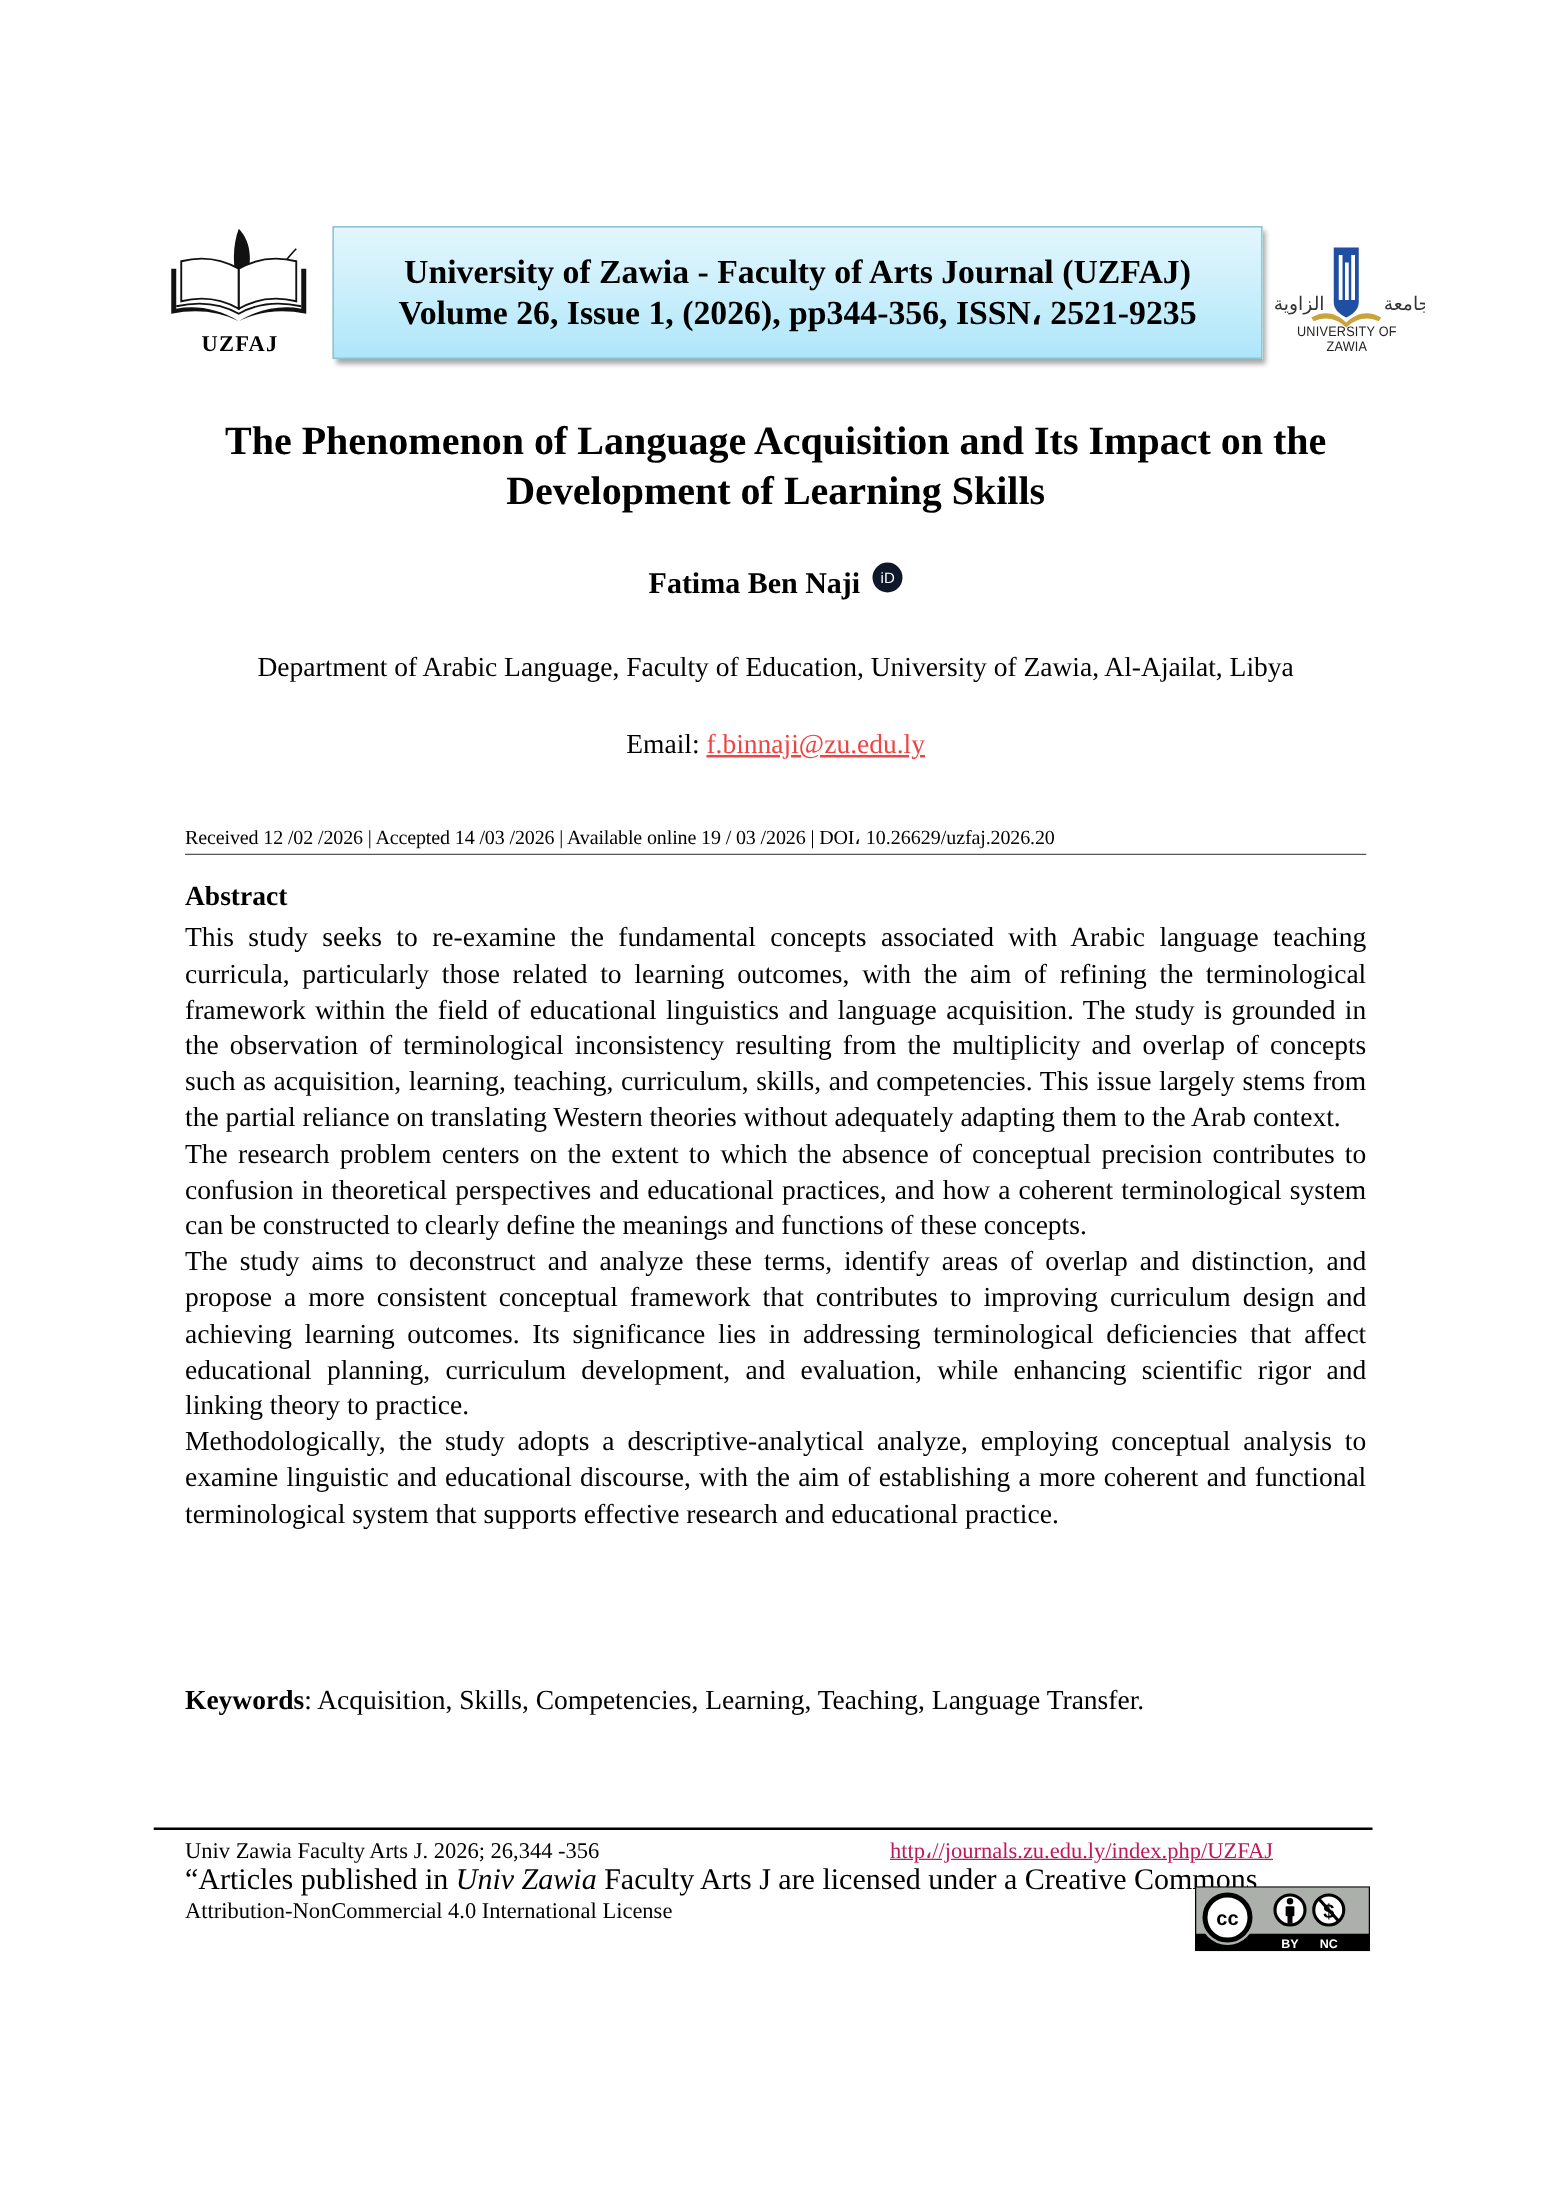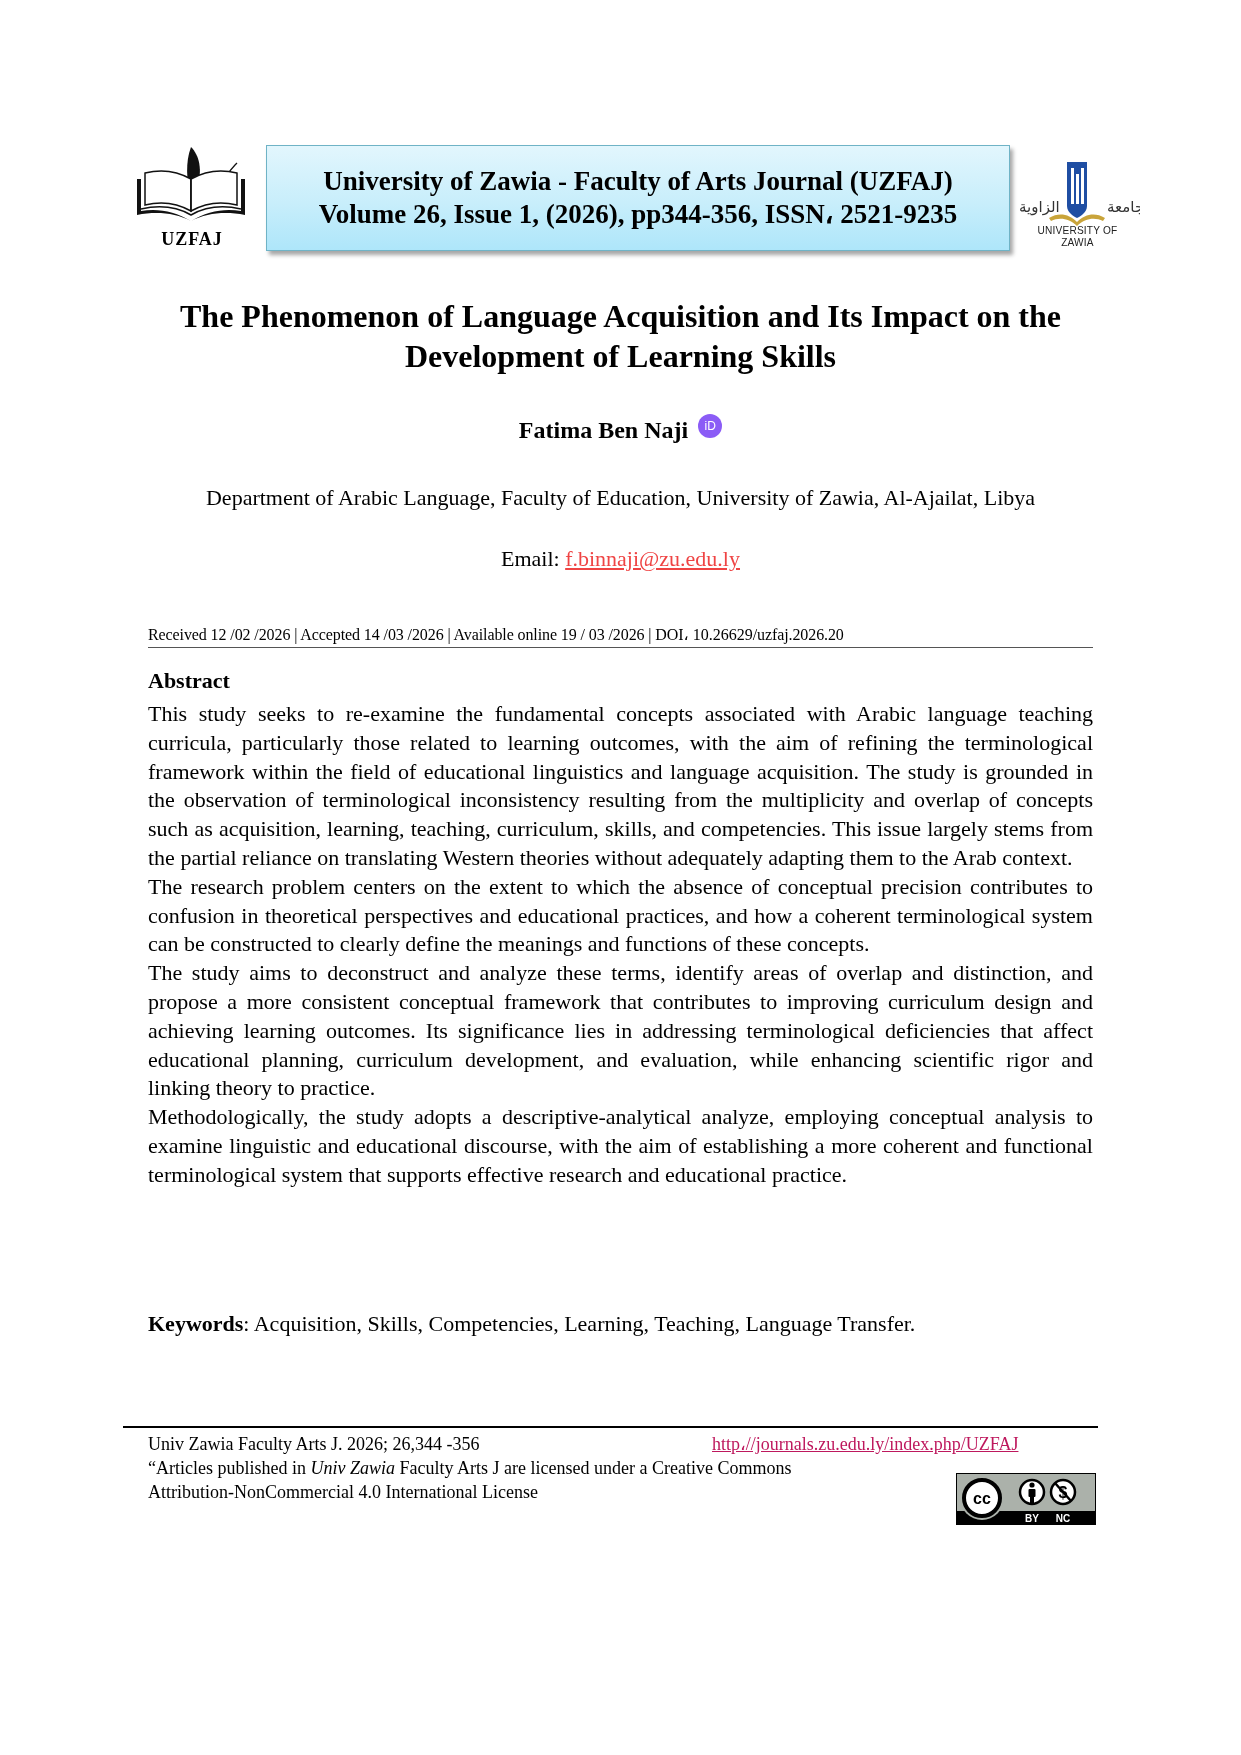--- a/index.html
+++ b/index.html
@@ -1,59 +1,59 @@
 <!DOCTYPE html>
 <html><head>
 <meta charset="utf-8">
 <style>
   html, body { margin: 0; padding: 0; background: #ffffff; }
   body { width: 1241px; height: 1755px; position: relative; overflow: hidden;
          font-family: "Liberation Serif", "DejaVu Serif", serif; color: #000; }
-  .abs { position: absolute; }
+  .abs { position: absolute; margin-top: 36px; }
 
   
   #logo-left { left: 133px; top: 145px; width: 118px; height: 105px; }
   #logo-left .logo-text { position: absolute; left: 0; right: 0; bottom: 0; text-align: center;
      font-weight: bold; font-size: 18px; letter-spacing: 1px; }
   #header-box { left: 266px; top: 145px; width: 742px; height: 104px;
      background: linear-gradient(to bottom, #e2f6fd 0%, #c8eefb 55%, #aee6fa 100%);
      border: 1.5px solid #6fb3c6; box-shadow: 3px 4px 4px rgba(0,0,0,0.35);
      display: flex; flex-direction: column; justify-content: center; align-items: center; }
   #header-box .hline { font-weight: bold; font-size: 27px; line-height: 33px; white-space: nowrap; }
   #logo-right { left: 1015px; top: 160px; width: 125px; height: 90px; }
   #logo-right .uz-text { position: absolute; left: 0; right: 0; bottom: 2px; text-align: center;
      font-family: "Liberation Sans", "DejaVu Sans", sans-serif; font-size: 11px; color: #222;
      letter-spacing: 0.2px; transform: scaleX(0.92); }
 
   
   #title { left: 150px; top: 296px; width: 941px; text-align: center; font-weight: bold;
      font-size: 32px; line-height: 40px; }
   #author-line { left: 150px; top: 414px; width: 941px; text-align: center; font-weight: bold;
      font-size: 24px; line-height: 30px; }
-  #orcid { display: inline-block; width: 24px; height: 24px; border-radius: 50%; background: #8b5cf6;
+  #orcid { display: inline-block; width: 24px; height: 24px; border-radius: 50%; background: #0f172a;
      color: #fff; font-family: "Liberation Sans", sans-serif; font-size: 12px; line-height: 24px;
      text-align: center; vertical-align: 8px; margin-left: 10px; font-weight: normal; }
   #affiliation { left: 148px; top: 484px; width: 945px; text-align: center; font-size: 22px; line-height: 28px; white-space: nowrap; }
   #email-line { left: 148px; top: 545px; width: 945px; text-align: center; font-size: 22px; line-height: 28px; }
   #email-line a { color: #ef4444; text-decoration: underline; }
 
   #dates { left: 148px; top: 624px; width: 945px; font-size: 16px; line-height: 22px; white-space: nowrap;
      border-bottom: 1.5px solid #555; padding-bottom: 1px; letter-spacing: -0.1px; }
   #abstract-heading { left: 148px; top: 667px; font-weight: bold; font-size: 22px; line-height: 28px; text-align: right; }
   #abstract-body { left: 148px; top: 700px; width: 945px; font-size: 22px; line-height: 28.8px; text-align: justify; }
   #abstract-body p { margin: 0; }
 
   #keywords { left: 148px; top: 1310px; width: 945px; font-size: 22px; line-height: 28px; }
   #keywords b { font-weight: bold; }
 
   
   #footer-rule { left: 123px; top: 1426px; width: 975px; height: 0; border-top: 2.5px solid #000; }
   #footer-left-1 { left: 148px; top: 1433px; font-size: 18px; line-height: 22px; }
   #footer-url { left: 712px; top: 1433px; font-size: 18px; line-height: 22px; color: #be185d; text-decoration: underline; }
-  #footer-lic-1 { left: 148px; top: 1457px; font-size: 18px; line-height: 22px; }
+  #footer-lic-1 { left: 148px; top: 1457px; font-size: 24px; line-height: 22px; }
   #footer-lic-2 { left: 148px; top: 1481px; font-size: 18px; line-height: 22px; }
   #cc-badge { left: 956px; top: 1473px; width: 140px; height: 52px; }
 </style>
 </head>
 <body>
 
 <div id="logo-left" class="abs">
   <svg width="118" height="80" viewBox="0 0 118 80">
 
     <path d="M58 2 C66 10 70 24 64 44 L60 52 L57 50 C54 36 52 18 58 2 Z" fill="#111"></path>

